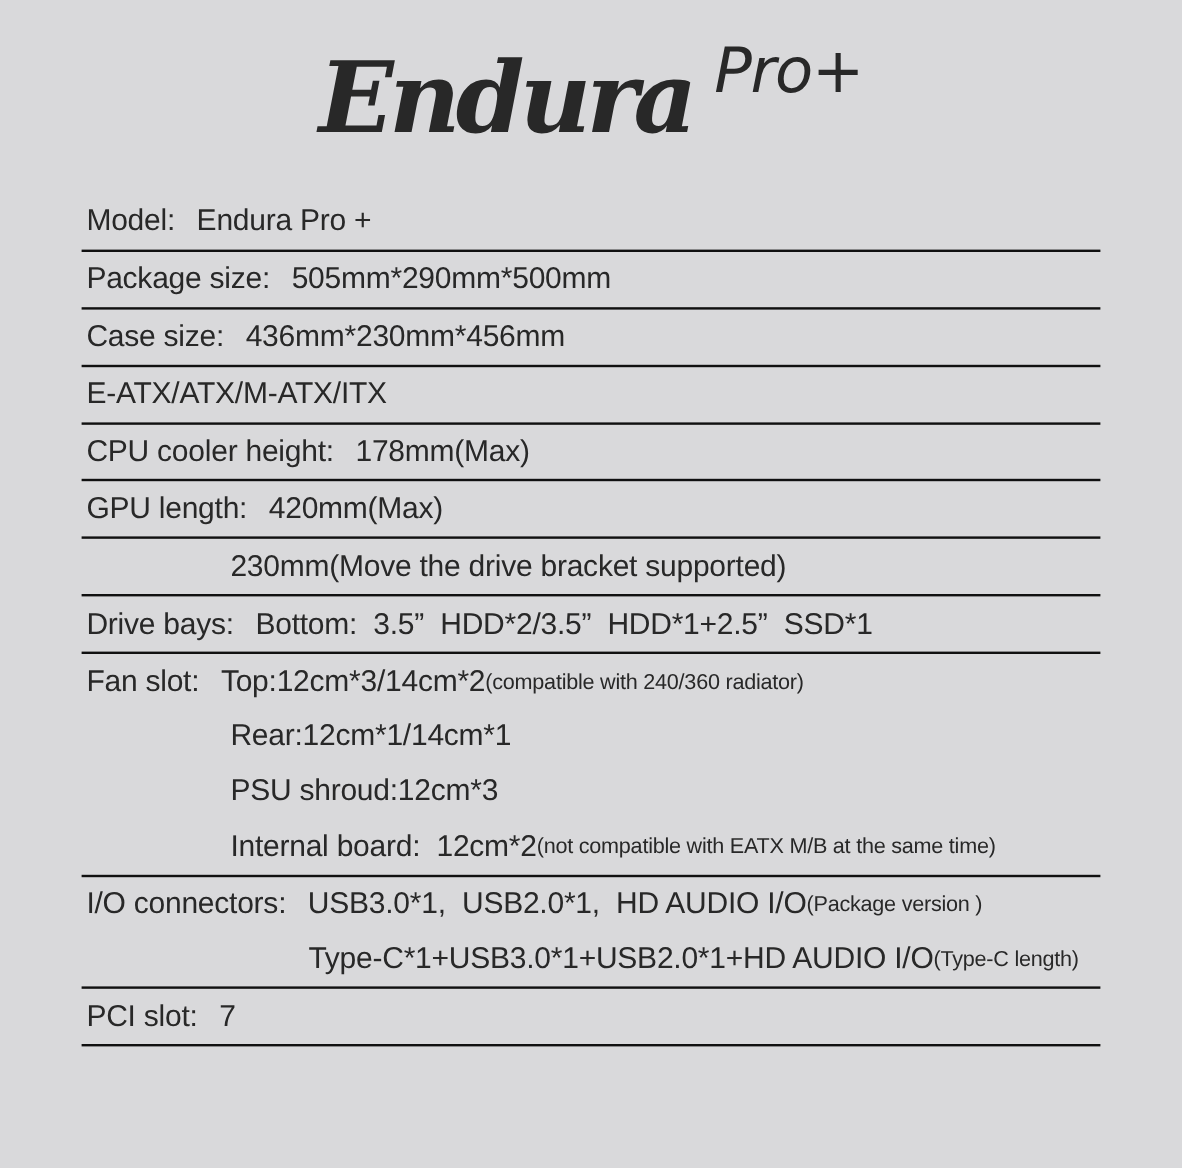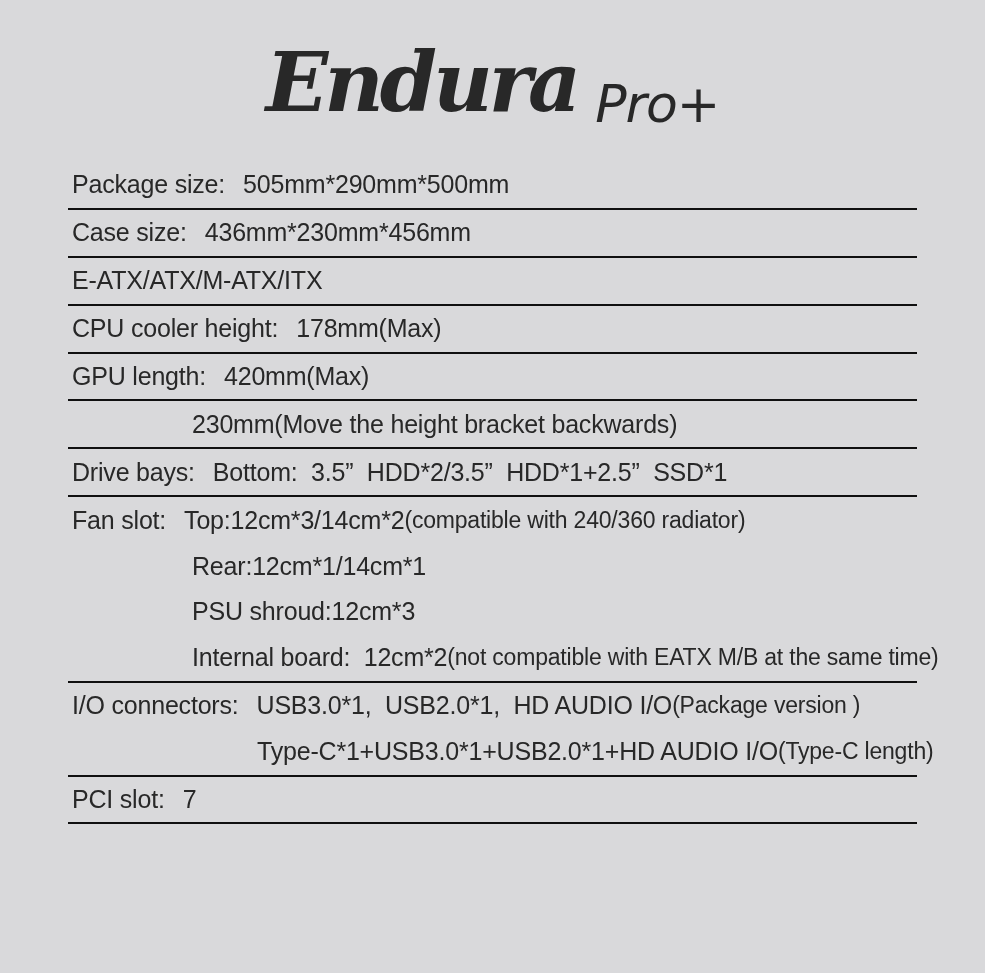--- a/index.html
+++ b/index.html
@@ -13,21 +13,21 @@
     overflow: hidden;
     font-family: "Liberation Sans", sans-serif;
     color: #282828;
   }
   
   .title-wrap {
     margin-top: 30px;
     height: 104px;
     display: flex;
     justify-content: center;
-    align-items: flex-end;
+    align-items: flex-start;
   }
   .title-brand {
     font-family: "DejaVu Serif", serif;
     font-weight: bold;
     font-style: italic;
     font-size: 82px;
     letter-spacing: -4px;
     line-height: 104px;
   }
   .title-suffix {
@@ -57,36 +57,42 @@
     white-space: pre;
     margin-right: 18px;
     letter-spacing: -0.2px;
   }
   .seg {
     font-size: 25px;
     white-space: pre;
     letter-spacing: -0.2px;
   }
   .seg.small {
-    font-size: 23px;
+    font-size: 18px;
     letter-spacing: -0.2px;
   }
   .ind1 { padding-left: 124px; }
-  .ind2 { padding-left: 189px; justify-content: space-between; }
+  .ind2 { padding-left: 189px; }
 </style>
 </head>
 <body>
 
 <div class="title-wrap">
   <span class="title-brand">Endura</span>
   <span class="title-suffix">Pro+</span>
 </div>
 
 <div class="spec-table">
 
+  <div class="row">
+    <div class="line">
+      <span class="lbl">Model:</span>
+      <span class="seg">Endura Pro +</span>
+    </div>
+  </div>
 
   <div class="row">
     <div class="line">
       <span class="lbl">Package size:</span>
       <span class="seg">505mm*290mm*500mm</span>
     </div>
   </div>
 
   <div class="row">
     <div class="line">
@@ -111,21 +117,21 @@
 
   <div class="row">
     <div class="line">
       <span class="lbl">GPU length:</span>
       <span class="seg">420mm(Max)</span>
     </div>
   </div>
 
   <div class="row">
     <div class="line ind1">
-      <span class="seg">230mm(Move the height bracket backwards)</span>
+      <span class="seg">230mm(Move the drive bracket supported)</span>
     </div>
   </div>
 
   <div class="row">
     <div class="line">
       <span class="lbl">Drive bays:</span>
       <span class="seg">Bottom:  3.5”  HDD*2/3.5”  HDD*1+2.5”  SSD*1</span>
     </div>
   </div>
 

